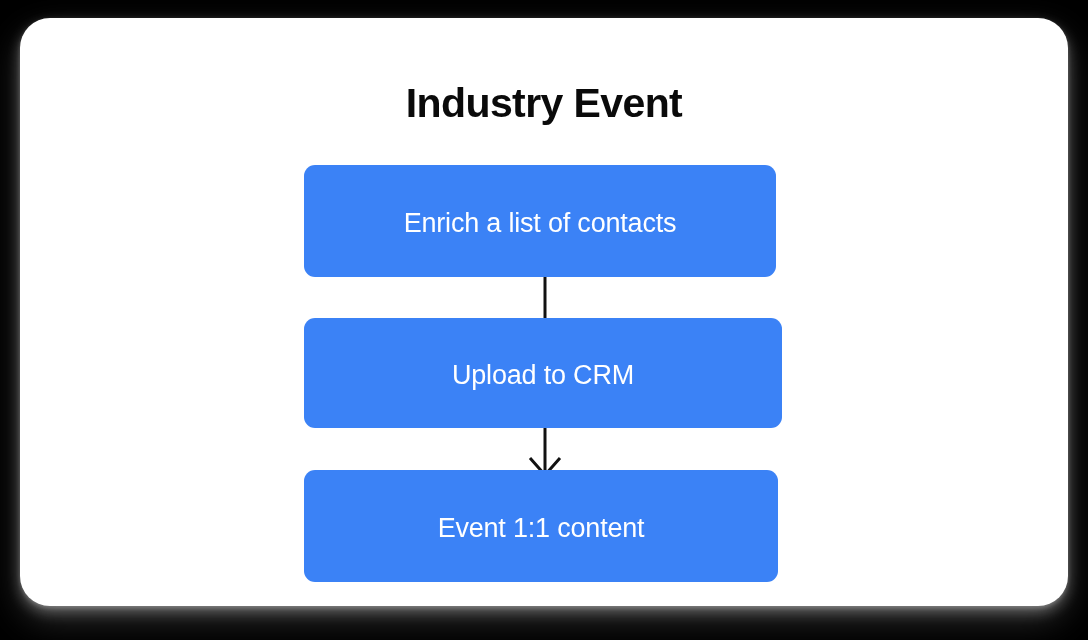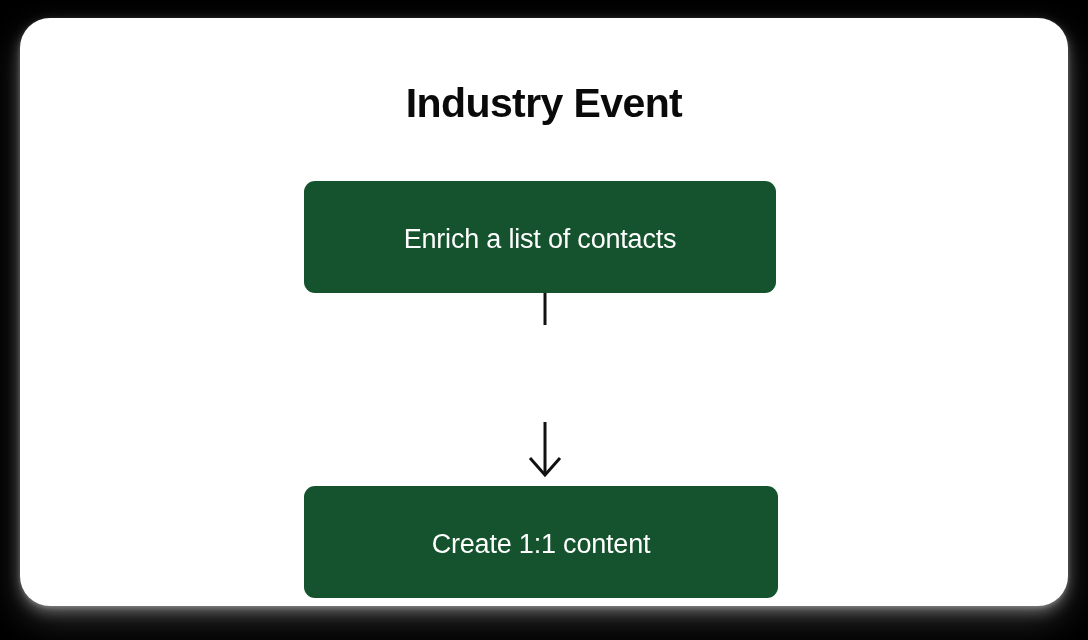--- a/index.html
+++ b/index.html
@@ -60,33 +60,32 @@
   .flow {
     position: absolute;
     left: 0;
     top: 0;
     width: 1048px;
     height: 588px;
   }
 
   .node {
     position: absolute;
-    background: #14532d;
+    background: #3b82f6;
     border-radius: 11px;
     color: #ffffff;
     display: flex;
     align-items: center;
     justify-content: center;
     text-align: center;
     font-size: 27px;
     font-weight: normal;
     letter-spacing: -0.2px;
     line-height: 40px;
     z-index: 2;
-    margin-top: 16px;
   }
 
   
   .node-1 {
     left: 284px;
     top: 147px;
     width: 472px;
     height: 112px;
   }
   .node-2 {
@@ -153,23 +152,26 @@
           <svg width="48" height="56" viewBox="0 0 48 56">
             <line x1="24" y1="0" x2="24" y2="53" stroke="#111111" stroke-width="3"></line>
             <polyline points="9,36 24,53 39,36" fill="none" stroke="#111111" stroke-width="3" stroke-linecap="butt" stroke-linejoin="miter"></polyline>
           </svg>
         </div>
 
         <div class="node node-1">
           <span class="node-label">Enrich a list of contacts</span>
         </div>
 
+        <div class="node node-2">
+          <span class="node-label">Upload to CRM</span>
+        </div>
 
         <div class="node node-3">
           <span class="node-label">
-            <span>Create 1:1 content</span>
+            <span>Event 1:1 content</span>
           </span>
         </div>
 
       </div>
     </div>
   </div>
 </div>
 
 </body></html>

